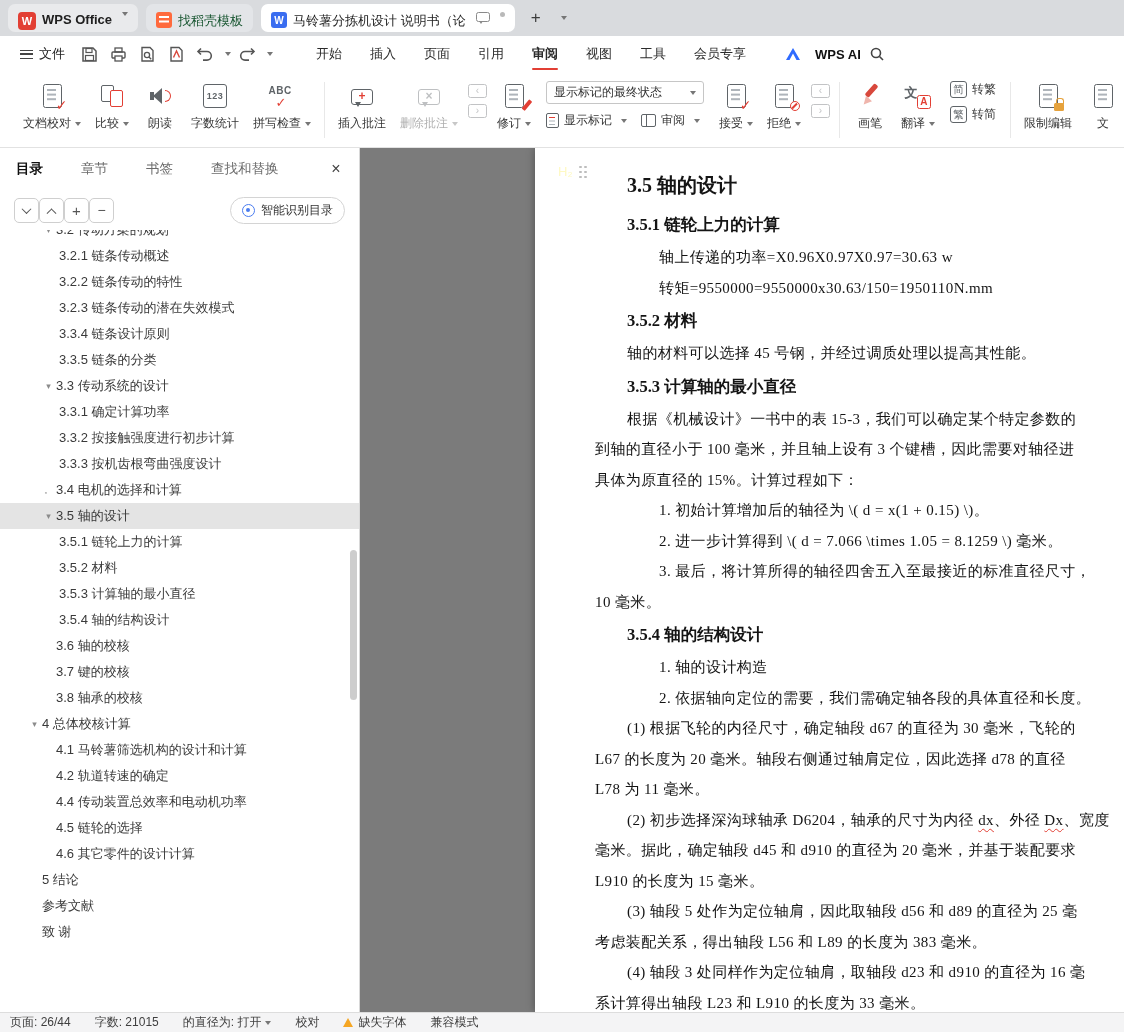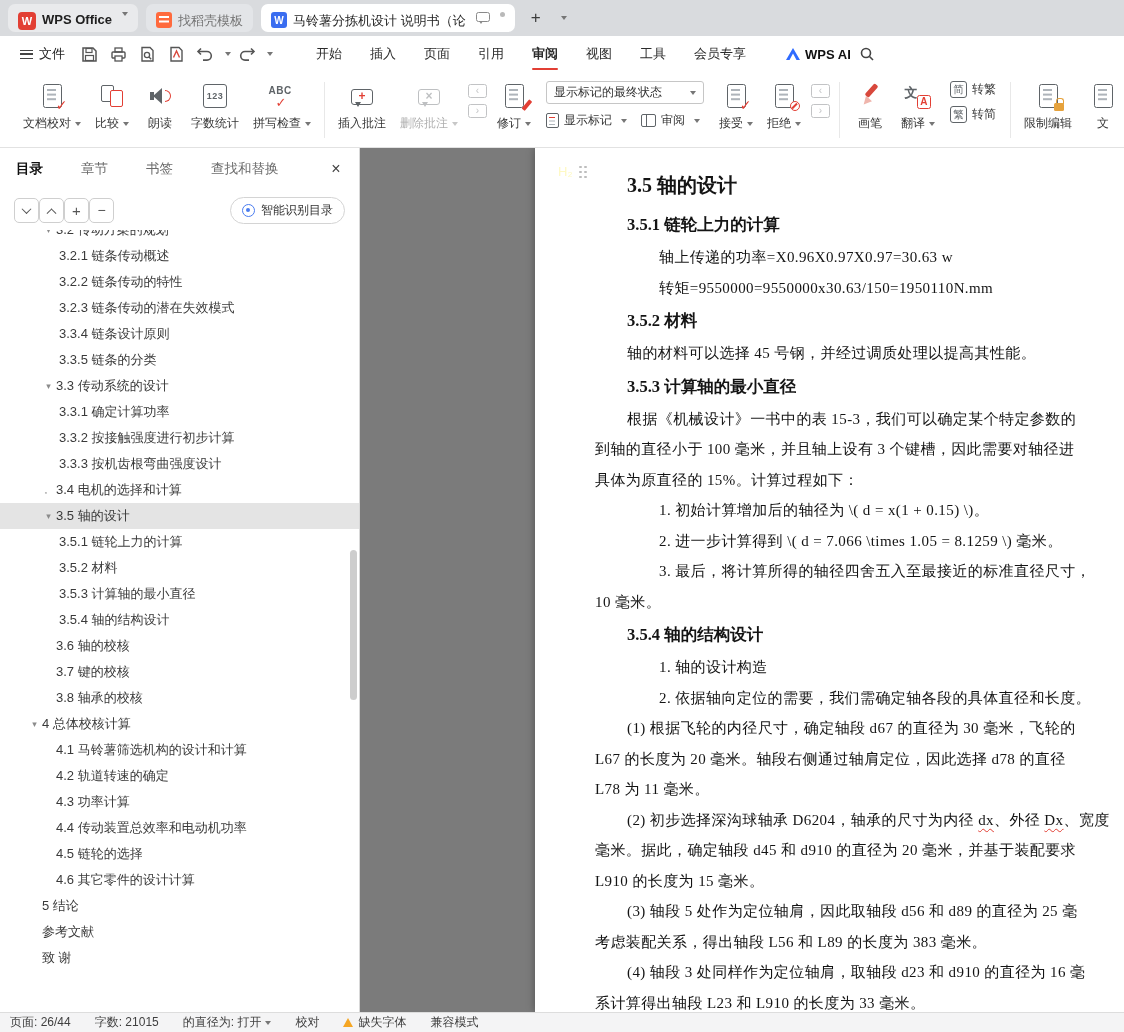--- a/index.html
+++ b/index.html
@@ -4,21 +4,21 @@
 <style>
 :root{--accent-red:#e23f34;--word-blue:#3a6df0;--warn-orange:#f5a623;--doc-bg:#7b7b7b}
 *{box-sizing:border-box;margin:0;padding:0}
 html,body{width:1124px;height:1032px;overflow:hidden}
 body{font-family:"Liberation Sans","DejaVu Sans",sans-serif;font-size:13px;color:#333;background:#fff}
 .dd{display:inline-block;width:0;height:0;border-left:3.5px solid transparent;border-right:3.5px solid transparent;border-top:4px solid #767676;margin-left:4px;vertical-align:middle}
 
 .tabbar{height:36px;background:#d9dbde;display:flex;align-items:center;padding-left:8px;gap:8px}
 .pill{display:flex;align-items:flex-start;gap:6px;height:28px;border-radius:7px;padding:8px 10px}
 .home-pill{background:#e9eaec;font-weight:bold;color:#202020}
-.docer-pill{background:#e3e5e8;color:#737373}
+.docer-pill{background:#e3e5e8;color:#14532d}
 .active-pill{background:#fff;color:#1f1f1f}
 .wps-logo{width:18px;height:18px;border-radius:4px;background:var(--accent-red);color:#fff;display:flex;align-items:center;justify-content:center;font-size:11px;font-weight:bold}
 .wps-logo::before{content:"W"}
 .docer-logo{width:16px;height:16px;border-radius:3px;background:#ff6a3d;position:relative}
 .docer-logo::before{content:"";position:absolute;left:3px;top:4px;right:3px;height:2px;background:#fff;box-shadow:0 4.5px 0 #fff}
 .word-logo{width:16px;height:16px;border-radius:3px;background:var(--word-blue);color:#fff;font-size:10px;font-weight:bold;display:flex;align-items:center;justify-content:center}
 .word-logo::before{content:"W"}
 .tab-bubble{position:relative;width:14px;height:10px;border:1.4px solid #8a8a8a;border-radius:2.5px;margin-left:4px}
 .tab-bubble::after{content:"";position:absolute;left:2px;bottom:-4.5px;border:2.5px solid transparent;border-top:3.5px solid #8a8a8a}
 .tab-dot{width:5px;height:5px;border-radius:50%;background:#b9b9b9;margin-left:4px}
@@ -27,21 +27,21 @@
 
 .menubar{height:36px;display:flex;align-items:center;padding:0 12px;gap:3px;background:#fff}
 .file-btn{display:flex;align-items:center;gap:6px;padding:5px 8px;border-radius:4px;color:#222}
 .hamb{display:inline-block;width:13px;height:9px;border-top:1.5px solid #444;border-bottom:1.5px solid #444;position:relative}
 .hamb::before{content:"";position:absolute;left:0;top:2.8px;width:100%;height:1.5px;background:#444}
 .qicon{width:26px;height:24px;display:flex;align-items:center;justify-content:center;border-radius:4px}
 .menu-tabs{display:flex;margin-left:26px}
 .menu-tab{padding:8px 14px;position:relative;color:#2b2b2b}
 .menu-tab.active{font-weight:bold}
 .menu-tab.active::after{content:"";position:absolute;left:14px;right:14px;bottom:1px;height:2.5px;background:var(--accent-red);border-radius:2px}
-.wpsai{display:flex;align-items:center;gap:4px;margin-left:22px;font-weight:bold;color:#111}
+.wpsai{display:flex;align-items:center;gap:14px;margin-left:22px;font-weight:bold;color:#111}
 
 .ribbon{height:76px;background:#fff;border-bottom:1px solid #e2e2e2;display:flex;align-items:flex-start;padding:5px 2px 0 16px;overflow:hidden;white-space:nowrap}
 .rbtn{display:inline-flex;flex-direction:column;align-items:center;gap:6px;padding:5px 7px;border-radius:4px;min-width:48px;flex:none}
 .ric{height:27px;display:flex;align-items:center;justify-content:center}
 .rlabel{font-size:12px;color:#363636;display:flex;align-items:center}
 .rbtn.disabled{opacity:.4}
 .rsep{width:1px;height:56px;background:#e8e8e8;margin:5px 6px 0;flex:none}
 .rcol{display:inline-flex;flex-direction:column;gap:8px;margin:4px 8px 0;vertical-align:top;flex:none}
 .combo{width:158px;height:23px;border:1px solid #c6c6c6;border-radius:3px;display:flex;align-items:center;justify-content:space-between;padding:0 7px;font-size:12px;color:#333;background:#fff}
 .rrow{display:flex;gap:14px}
@@ -522,24 +522,20 @@
           <div class="toc-item lvl2">
             <span class="toc-caret"></span>
             <span class="toc-label">4.1 马铃薯筛选机构的设计和计算</span>
           </div>
           <div class="toc-item lvl2">
             <span class="toc-caret"></span>
             <span class="toc-label">4.2 轨道转速的确定</span>
           </div>
           <div class="toc-item lvl2">
             <span class="toc-caret"></span>
-            <span class="toc-label">4.3 功率计算</span>
-          </div>
-          <div class="toc-item lvl2">
-            <span class="toc-caret"></span>
             <span class="toc-label">4.4 传动装置总效率和电动机功率</span>
           </div>
           <div class="toc-item lvl2">
             <span class="toc-caret"></span>
             <span class="toc-label">4.5 链轮的选择</span>
           </div>
           <div class="toc-item lvl2">
             <span class="toc-caret"></span>
             <span class="toc-label">4.6 其它零件的设计计算</span>
           </div>

